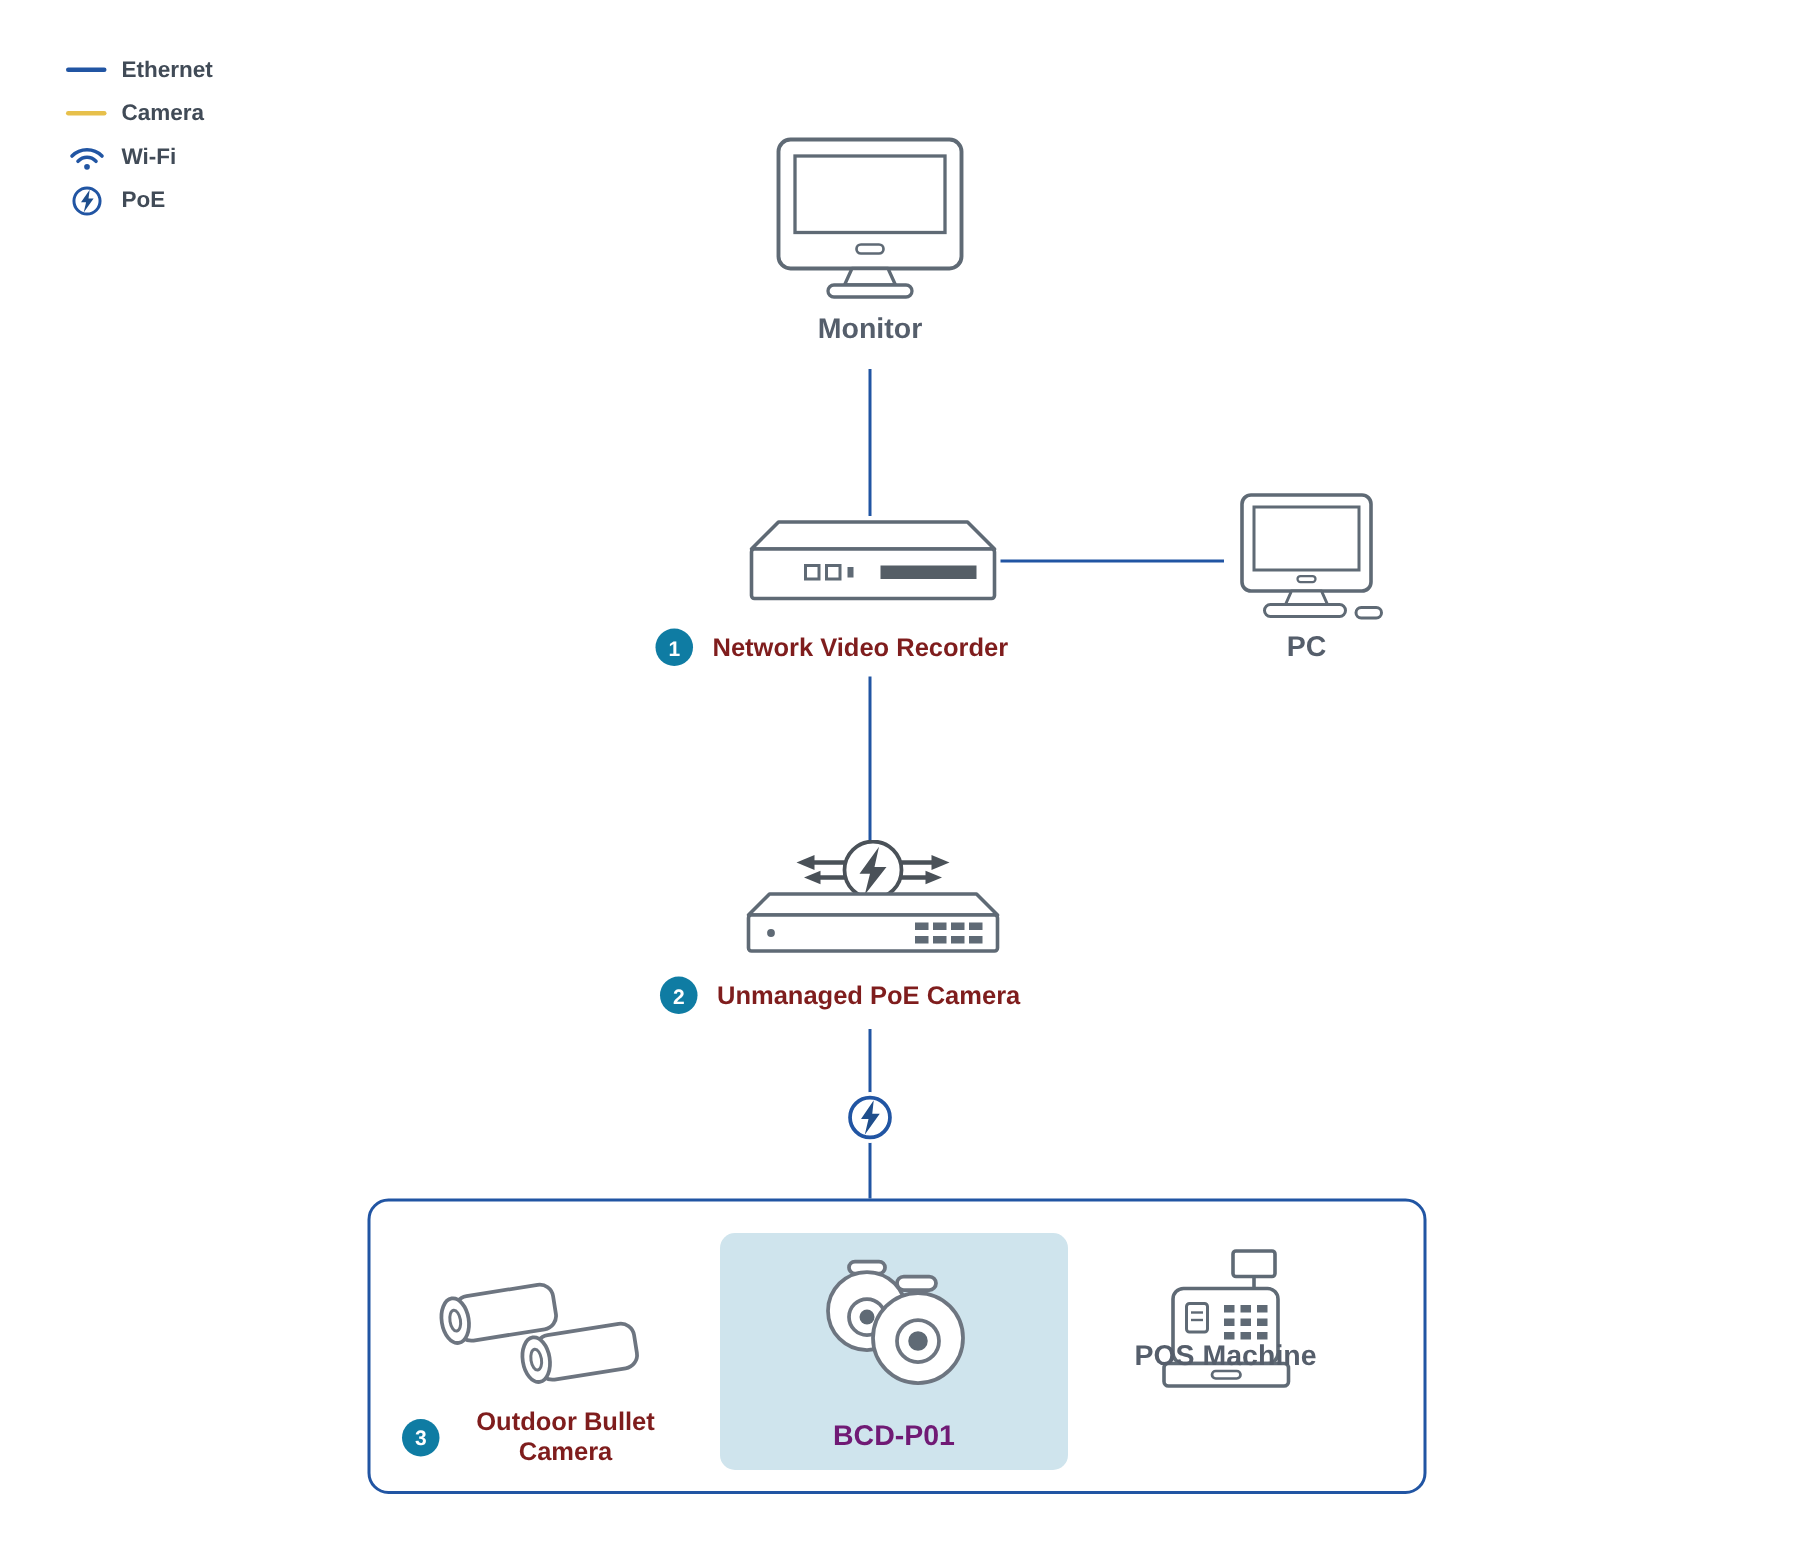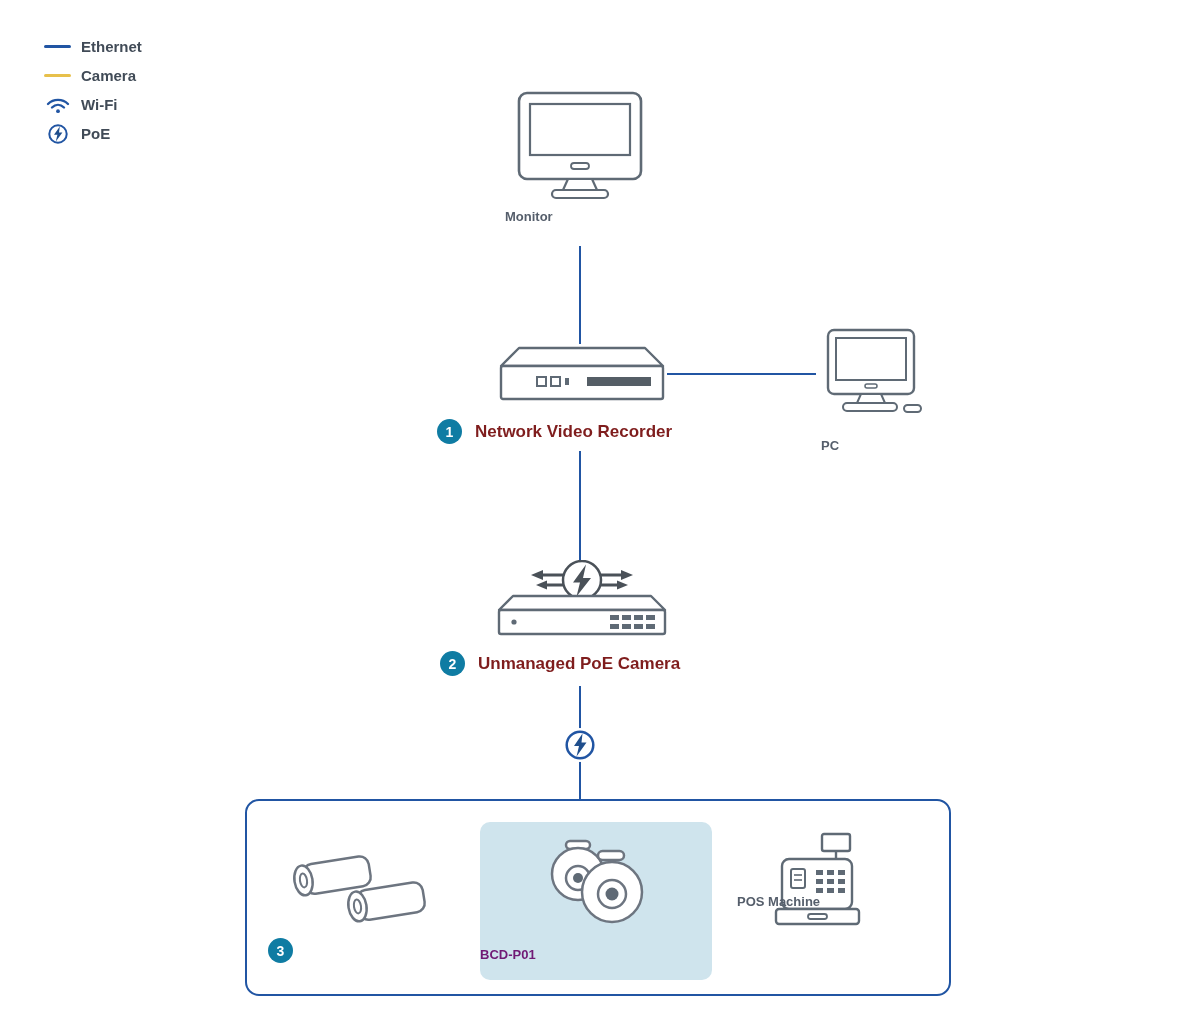--- a/index.html
+++ b/index.html
@@ -14,21 +14,21 @@
   .legend-swatch.ethernet { background: #2155a3; }
   .legend-swatch.fiber { background: #e7c04b; }
   .legend-label { font-size: 15px; font-weight: 700; color: #414b57; }
   .legend-iconbox { width: 27px; display: flex; justify-content: center; align-items: center; }
 
   
   .wires { position: absolute; left: 0; top: 0; width: 1200px; height: 1034px; pointer-events: none; }
 
   
   .node-icon { position: absolute; }
-  .node-label { position: absolute; font-size: 13px; font-weight: 700; color: #555e6b; }
+  .node-label { position: absolute; font-size: 19px; font-weight: 700; color: #555e6b; text-align: center; }
   .navy-label { color: #701a75; }
 
   .label-row { position: absolute; display: flex; align-items: center; gap: 13px; }
   .badge { width: 25px; height: 25px; min-width: 25px; border-radius: 50%; background: #0f7ca3;
            color: #ffffff; font-size: 14px; font-weight: 700; display: flex; align-items: center;
            justify-content: center; }
   .row-label { font-size: 17px; font-weight: 700; color: #7f1d1d; white-space: nowrap; }
   .row-label.wrap { white-space: normal; width: 142px; text-align: center; line-height: 20px; }
 
   
@@ -116,21 +116,21 @@
   <div class="node-icon" style="left:815px; top:328px;">
     <svg width="112" height="92" viewBox="0 0 112 92" fill="none">
       <rect x="13" y="2" width="86" height="64" rx="6" fill="#fff" stroke="#5f6a75" stroke-width="2.4"></rect>
       <rect x="21" y="10" width="70" height="42" fill="#fff" stroke="#5f6a75" stroke-width="2"></rect>
       <rect x="50" y="56" width="12" height="4" rx="2" fill="none" stroke="#5f6a75" stroke-width="1.5"></rect>
       <path d="M46 66 L66 66 L70 75 L42 75 Z" fill="#fff" stroke="#5f6a75" stroke-width="2" stroke-linejoin="round"></path>
       <rect x="28" y="75" width="54" height="8" rx="4" fill="#fff" stroke="#5f6a75" stroke-width="2"></rect>
       <rect x="89" y="77" width="17" height="7" rx="3.5" fill="#fff" stroke="#5f6a75" stroke-width="2"></rect>
     </svg>
   </div>
-  <div class="node-label" style="left:821px; top:438px; width:100px;">PC</div>
+  <div class="node-label" style="left:821px; top:421px; width:100px;">PC</div>
 
   <div class="node-icon" style="left:493px; top:560px;">
     <svg width="178" height="80" viewBox="0 0 178 80" fill="none">
       <g stroke="#4a5158" stroke-width="3" fill="#4a5158" stroke-linecap="round">
         <line x1="49" y1="15" x2="70" y2="15"></line>
           <path d="M50 10 L50 20 L38 15 Z" stroke="none"></path>
         <line x1="53" y1="25" x2="70" y2="25"></line>
           <path d="M54 20.5 L54 29.5 L43 25 Z" stroke="none"></path>
         <line x1="108" y1="15" x2="129" y2="15"></line>
           <path d="M128 10 L128 20 L140 15 Z" stroke="none"></path>
@@ -171,20 +171,21 @@
       </g>
       <g transform="translate(60,52) rotate(-9)">
         <rect x="16" y="2" width="66" height="30" rx="9" fill="#fff" stroke="#6d7580" stroke-width="2.5"></rect>
         <ellipse cx="15" cy="17" rx="9" ry="15" fill="#fff" stroke="#6d7580" stroke-width="2.5"></ellipse>
         <ellipse cx="15" cy="17" rx="3.5" ry="7" fill="none" stroke="#6d7580" stroke-width="2"></ellipse>
       </g>
     </svg>
   </div>
   <div class="label-row" style="left:268px; top:938px; align-items:center;">
     <span class="badge">3</span>
+    <span class="row-label wrap">Outdoor Bullet Camera</span>
   </div>
 
   <div class="node-icon" style="left:536px; top:838px;">
     <svg width="120" height="94" viewBox="0 0 120 94" fill="none">
       <rect x="30" y="3" width="24" height="8" rx="4" fill="#fff" stroke="#6d7580" stroke-width="2.5"></rect>
       <circle cx="42" cy="36" r="26" fill="#fff" stroke="#6d7580" stroke-width="2.5"></circle>
       <circle cx="42" cy="40" r="12" fill="#fff" stroke="#6d7580" stroke-width="2.5"></circle>
       <circle cx="42" cy="40" r="5" fill="#5f6a75"></circle>
       <rect x="62" y="13" width="26" height="9" rx="4.5" fill="#fff" stroke="#6d7580" stroke-width="2.5"></rect>
       <circle cx="76" cy="54" r="30" fill="#fff" stroke="#6d7580" stroke-width="2.5"></circle>

